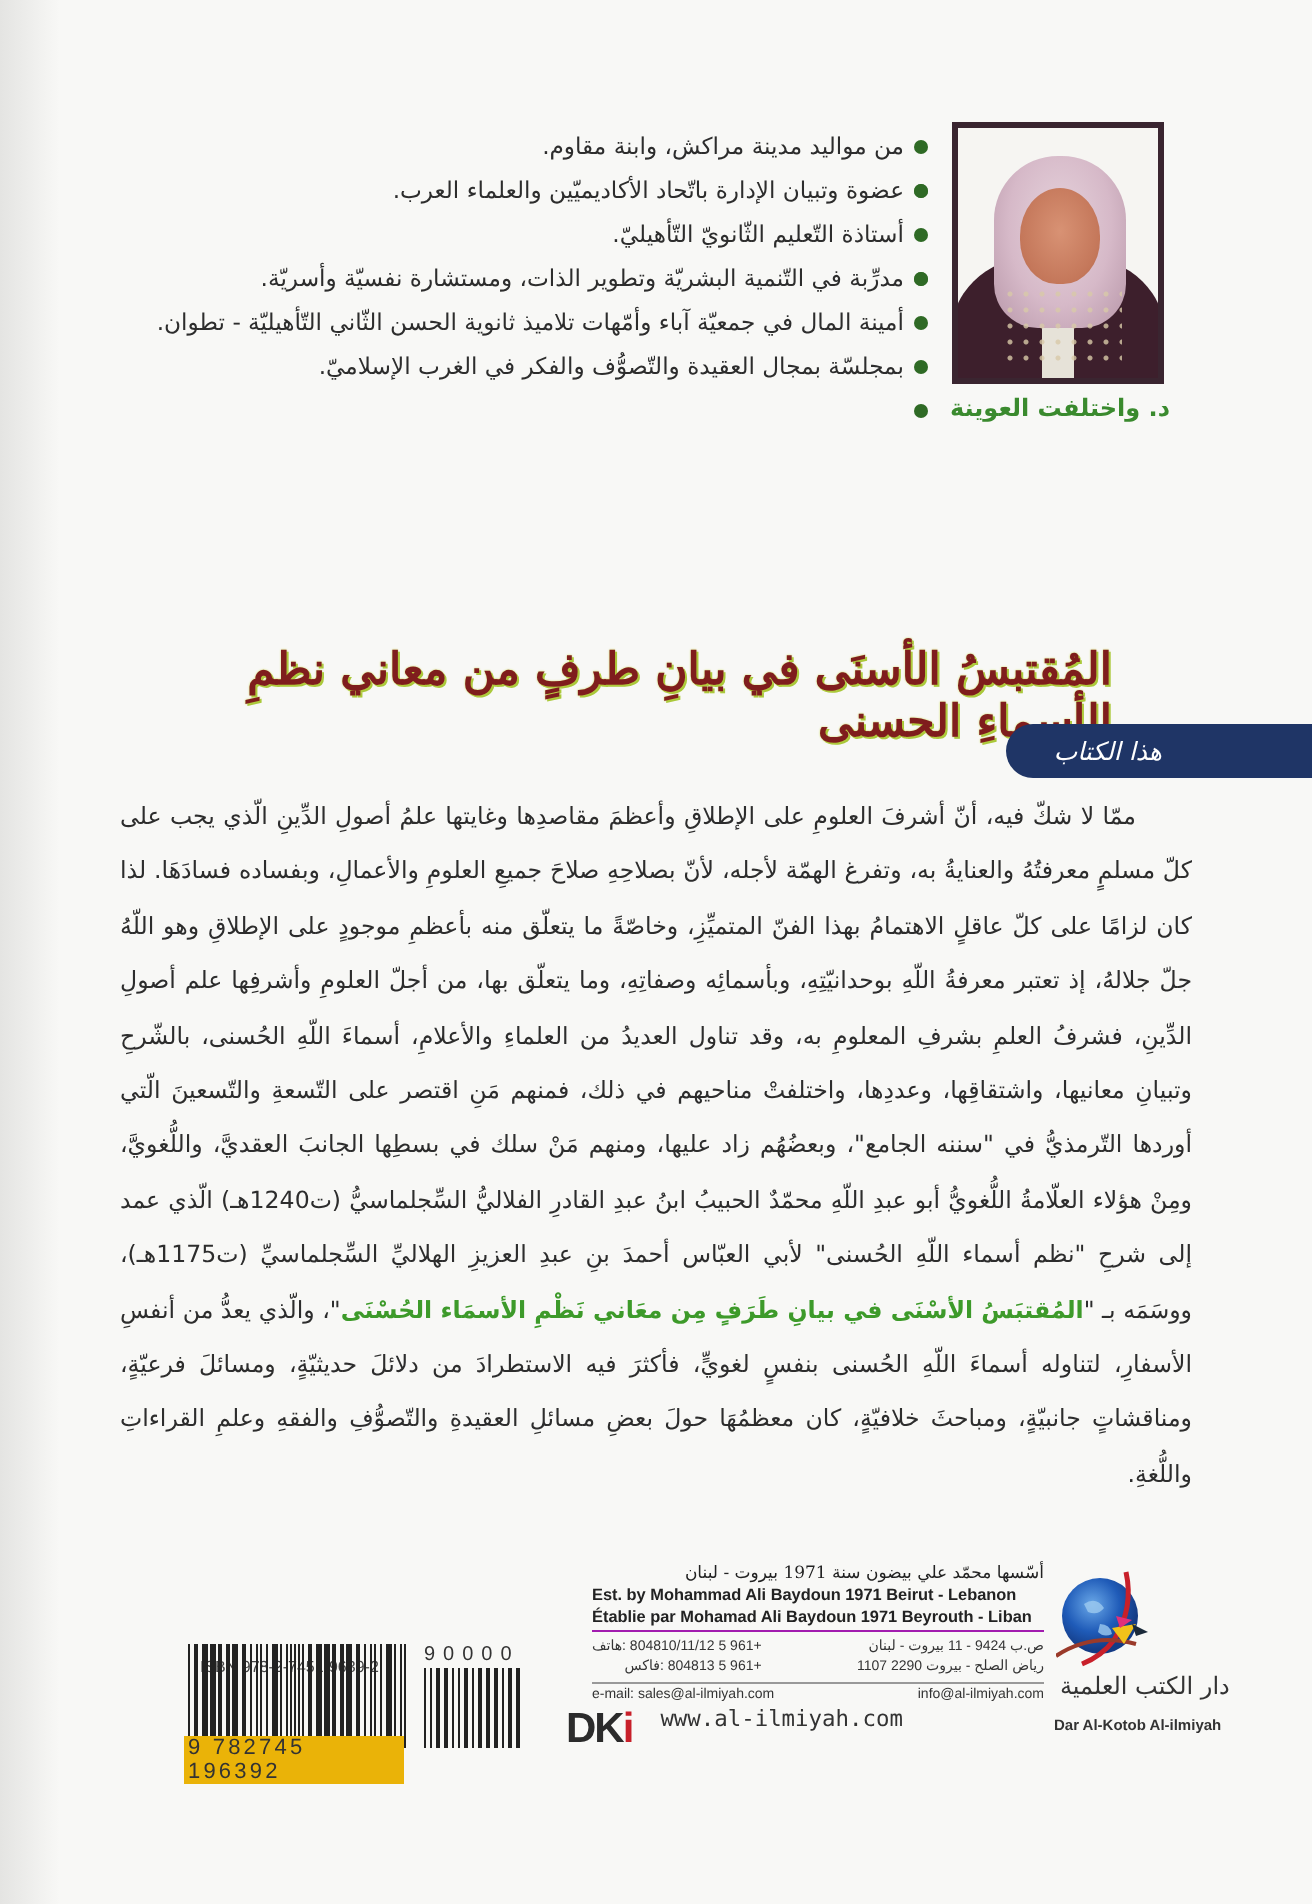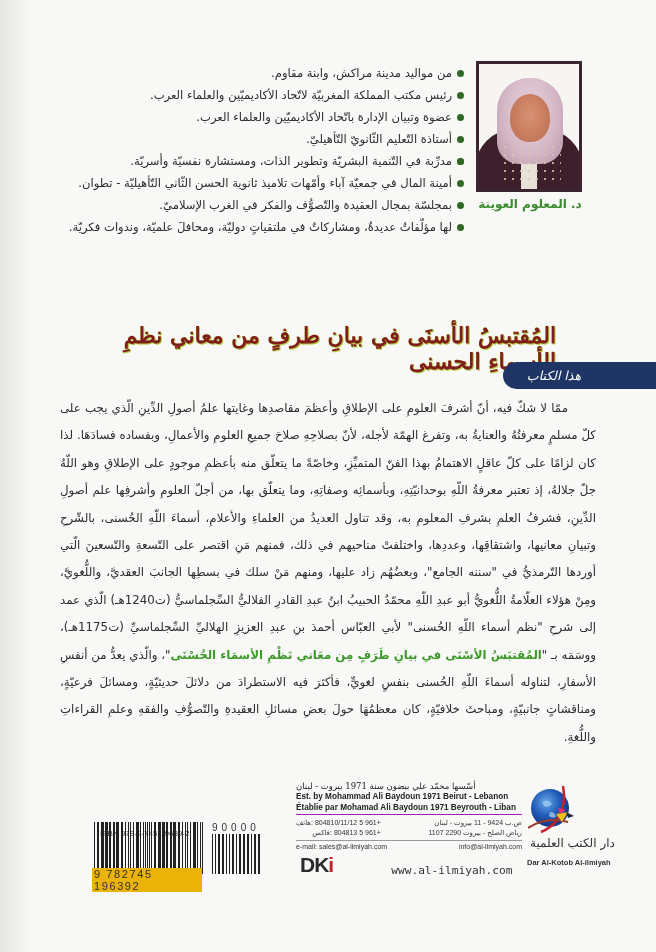--- a/index.html
+++ b/index.html
@@ -105,41 +105,41 @@
     padding-left: 2px;
   }
   .price-digits {
     position: absolute; left: 212px; top: 822px;
     font-family: "Liberation Sans", sans-serif; font-size: 10px;
     color: #333; letter-spacing: 4px;
   }
 
   .pub-block { position: absolute; left: 296px; top: 781px; width: 226px; }
   .pub-ar-founded {
-    direction: rtl; text-align: left; font-size: 8.5px; color: #222;
+    direction: rtl; text-align: right; font-size: 8.5px; color: #222;
     font-family: "DejaVu Serif", serif;
   }
   .pub-en {
     font-family: "Liberation Sans", sans-serif; font-weight: bold;
     font-size: 8.2px; color: #222; line-height: 11px; white-space: nowrap;
   }
   .pub-fr { border-bottom: 1px solid #a21caf; padding-bottom: 1px; }
   .pub-contacts {
     display: flex; justify-content: space-between; margin-top: 3px;
     font-size: 7px; color: #333; line-height: 10px;
     font-family: "Liberation Sans", sans-serif;
   }
   .pub-contacts .col { direction: rtl; text-align: right; }
   .pub-emails {
     display: flex; justify-content: space-between; margin-top: 2px;
     border-top: 1px solid #999; padding-top: 2px;
     font-family: "Liberation Sans", sans-serif; font-size: 7px; color: #333;
   }
   .dki-row {
-    position: absolute; left: 300px; top: 853px; display: flex; align-items: flex-end; gap: 44px;
+    position: absolute; left: 283px; top: 853px; display: flex; align-items: flex-start;
   }
   .dki-logo {
     font-family: "Liberation Sans", sans-serif; font-weight: bold;
     font-size: 21px; color: #2b2b2b; letter-spacing: -1px;
   }
   .dki-logo .i-dot { color: #c8202a; }
   .web-url {
     font-family: "DejaVu Sans Mono", monospace; font-size: 11.2px; color: #333;
     margin-left: 14px;
   }
@@ -163,32 +163,32 @@
 <div class="spine"></div>
 
 <div class="author-photo-frame">
   <div class="photo-bg"></div>
   <div class="photo-body"></div>
   <div class="photo-shirt"></div>
   <div class="photo-scarf"></div>
   <div class="photo-face"></div>
   <div class="photo-dots"></div>
 </div>
-<div class="author-name">د. المعلوم العوينة</div>
+<div class="author-name">د. واختلفت العوينة</div>
 
 <ul class="bio-list">
   <li><span class="dot"></span><span>من مواليد مدينة مراكش، وابنة مقاوم.</span></li>
-  <li><span class="dot"></span><span>رئيس مكتب المملكة المغربيّة لاتّحاد الأكاديميّين والعلماء العرب.</span></li>
+  <li><span class="dot"></span></li>
   <li><span class="dot"></span><span>عضوة وتبيان الإدارة باتّحاد الأكاديميّين والعلماء العرب.</span></li>
   <li><span class="dot"></span><span>أستاذة التّعليم الثّانويّ التّأهيليّ.</span></li>
   <li><span class="dot"></span></li>
   <li><span class="dot"></span><span>مدرِّبة في التّنمية البشريّة وتطوير الذات، ومستشارة نفسيّة وأسريّة.</span></li>
   <li class="wrap"><span class="dot"></span><span>أمينة المال في جمعيّة آباء وأمّهات تلاميذ ثانوية الحسن الثّاني التّأهيليّة - تطوان.</span></li>
   <li><span class="dot"></span><span>بمجلسّة بمجال العقيدة والتّصوُّف والفكر في الغرب الإسلاميّ.</span></li>
-  <li class="wrap"><span class="dot"></span><span>لها مؤلّفاتٌ عديدةٌ، ومشاركاتٌ في ملتقياتٍ دوليّة، ومحافلَ علميّة، وندوات فكريّة.</span></li>
+  <li class="wrap"><span class="dot"></span></li>
 </ul>
 
 <div class="book-title">المُقتبسُ الأسنَى في بيانِ طرفٍ من معاني نظمِ الأسماءِ الحسنى</div>
 <div class="about-pill">هذا الكتاب</div>
 
 <p class="body-text"><span>ممّا لا شكّ فيه، أنّ أشرفَ العلومِ على الإطلاقِ وأعظمَ مقاصدِها وغايتها علمُ أصولِ الدِّينِ الّذي يجب على كلّ مسلمٍ معرفتُهُ والعنايةُ به، وتفرغ الهمّة لأجله، لأنّ بصلاحِهِ صلاحَ جميعِ العلومِ والأعمالِ، وبفساده فسادَهَا. لذا كان لزامًا على كلّ عاقلٍ الاهتمامُ بهذا الفنّ المتميِّزِ، وخاصّةً ما يتعلّق منه بأعظمِ موجودٍ على الإطلاقِ وهو اللّهُ جلّ جلالهُ، إذ تعتبر معرفةُ اللّهِ بوحدانيّتِهِ، وبأسمائِه وصفاتِهِ، وما يتعلّق بها، من أجلّ العلومِ وأشرفِها علم أصولِ الدِّينِ، فشرفُ العلمِ بشرفِ المعلومِ به، وقد تناول العديدُ من العلماءِ والأعلامِ، أسماءَ اللّهِ الحُسنى، بالشّرحِ وتبيانِ معانيها، واشتقاقِها، وعددِها، واختلفتْ مناحيهم في ذلك، فمنهم مَنِ اقتصر على التّسعةِ والتّسعينَ الّتي أوردها التّرمذيُّ في "سننه الجامع"، وبعضُهُم زاد عليها، ومنهم مَنْ سلك في بسطِها الجانبَ العقديَّ، واللُّغويَّ، ومِنْ هؤلاء العلّامةُ اللُّغويُّ أبو عبدِ اللّهِ محمّدٌ الحبيبُ ابنُ عبدِ القادرِ الفلاليُّ السِّجلماسيُّ (ت1240هـ) الّذي عمد إلى شرحِ "نظم أسماء اللّهِ الحُسنى" لأبي العبّاس أحمدَ بنِ عبدِ العزيزِ الهلاليِّ السِّجلماسيِّ (ت1175هـ)، ووسَمَه بـ "</span><span class="hl">المُقتبَسُ الأسْنَى في بيانِ طَرَفٍ مِن معَاني نَظْمِ الأسمَاء الحُسْنَى</span><span>"، والّذي يعدُّ من أنفسِ الأسفارِ، لتناوله أسماءَ اللّهِ الحُسنى بنفسٍ لغويٍّ، فأكثرَ فيه الاستطرادَ من دلائلَ حديثيّةٍ، ومسائلَ فرعيّةٍ، ومناقشاتٍ جانبيّةٍ، ومباحثَ خلافيّةٍ، كان معظمُهَا حولَ بعضِ مسائلِ العقيدةِ والتّصوُّفِ والفقهِ وعلمِ القراءاتِ واللُّغةِ.</span></p>
 
 <div class="isbn-label">ISBN 978-2-7451-9639-2</div>
 <div class="barcode">
   <svg id="barcode-svg" width="172" height="58">

